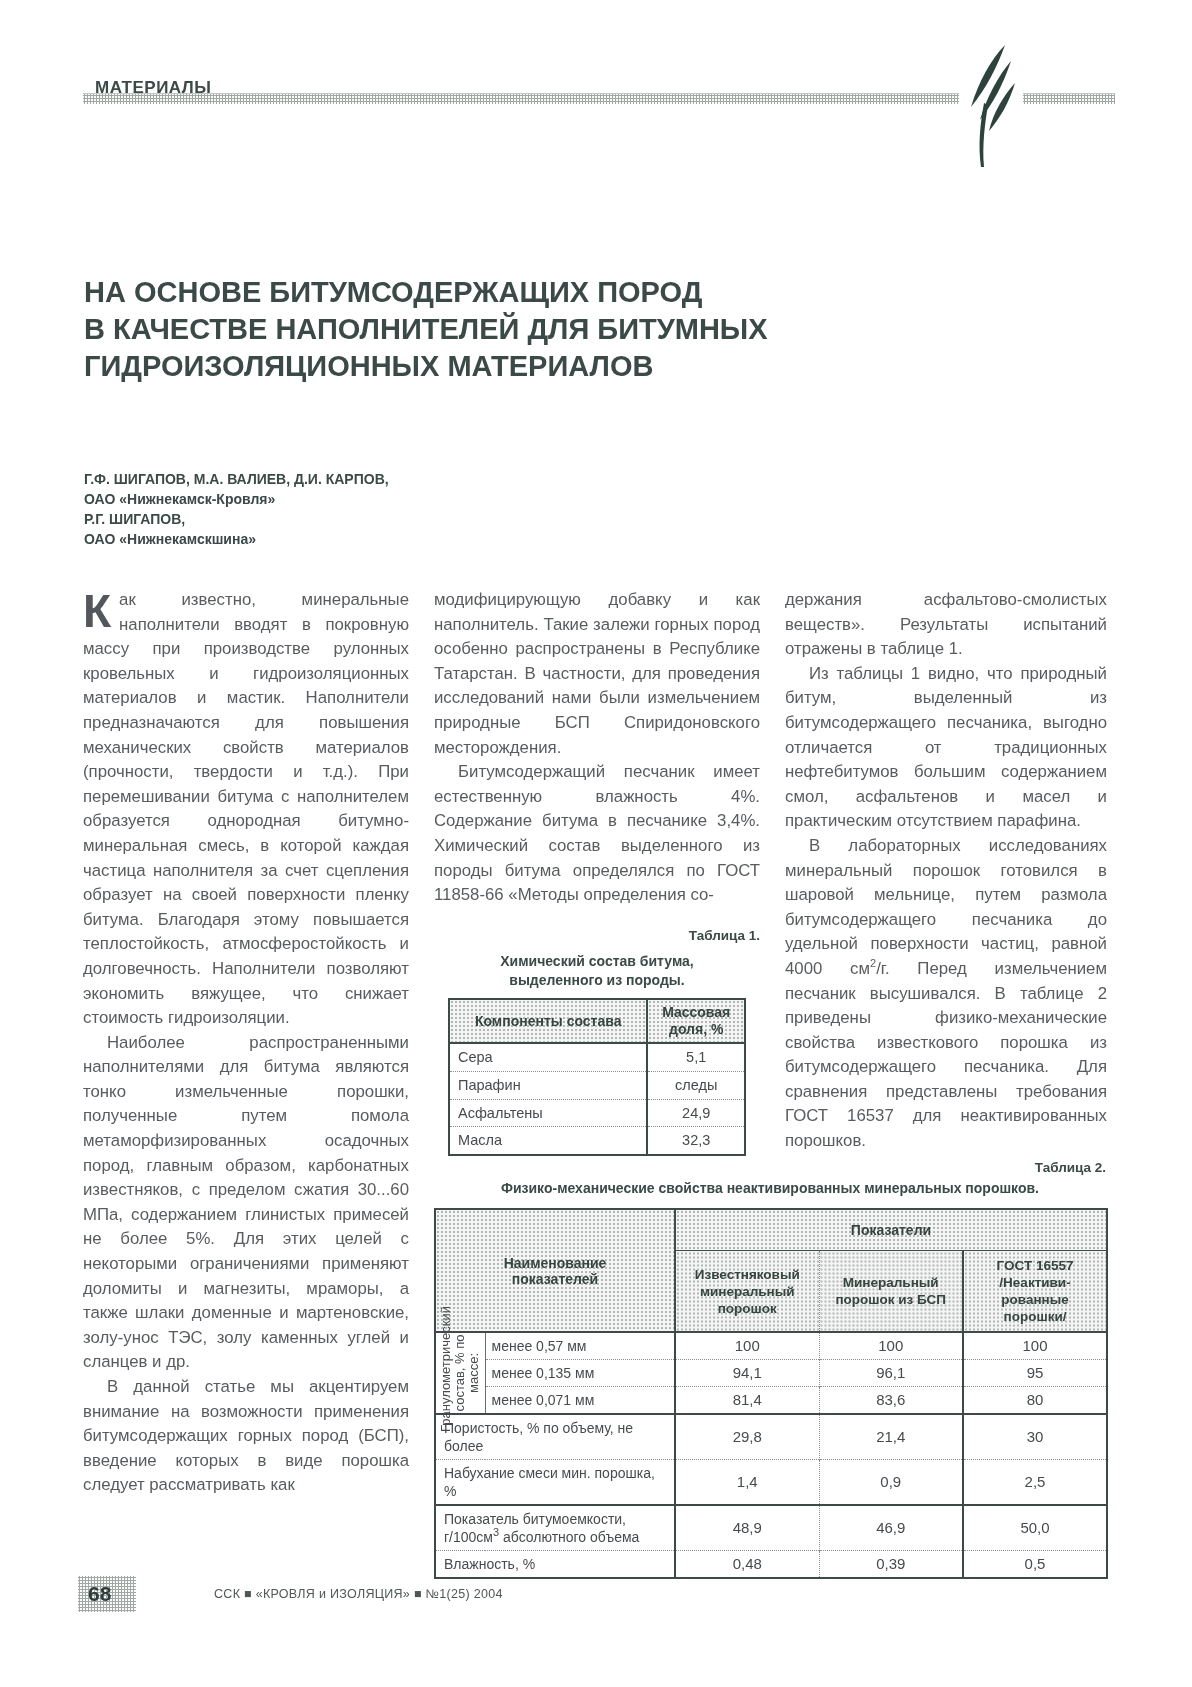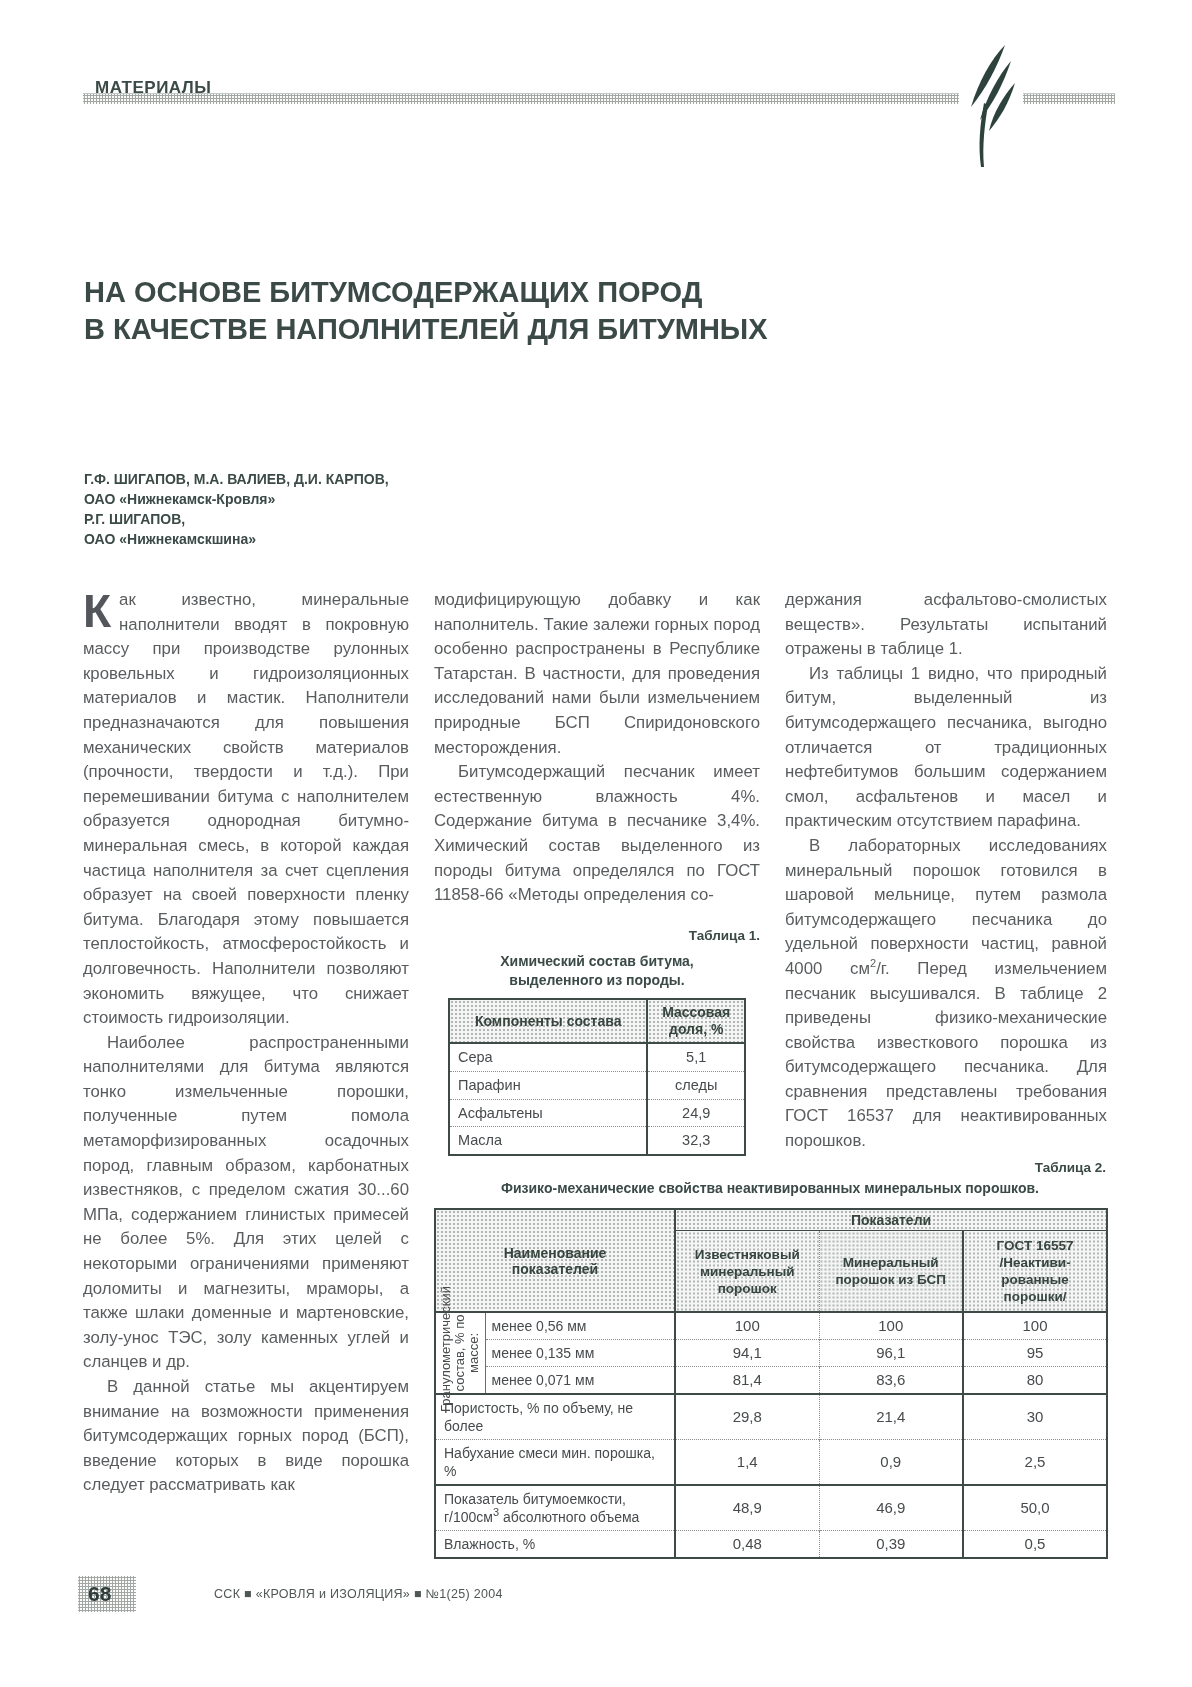--- a/index.html
+++ b/index.html
@@ -54,21 +54,21 @@
   .t1 th{border-bottom:2px solid #3e4a48;font-size:14px;line-height:17px;
          padding:4px 2px;font-weight:bold;color:#37453f;text-align:center;}
   .t1 td{padding:1px 8px;border-top:1px dotted #8a8f8d;font-size:14.5px;}
   .t1 .vd{border-left:2px solid #3e4a48;}
   .t1 td.val{text-align:center;}
 
   
   .t2block{position:absolute;left:434px;top:1160px;width:672px;}
   .t2{width:672px;margin-top:10px;border:2px solid #3e4a48;color:#474b4d;table-layout:fixed;}
   .t2 th{font-weight:bold;color:#37453f;text-align:center;}
-  .t2 .group{border-bottom:1px solid #3e4a48;font-size:14px;padding:2px;}
+  .t2 .group{border-bottom:1px solid #3e4a48;font-size:14px;padding:12px;}
   .t2 .subh{font-size:13.5px;line-height:17px;padding:6px 4px;border-bottom:2px solid #3e4a48;}
   .t2 .nameh{border-bottom:2px solid #3e4a48;font-size:14px;}
   .t2 .pre{white-space:pre-line;}
   .bl-solid{border-left:2px solid #3e4a48;}
   .bl-dot{border-left:1px dotted #8a8f8d;}
   .bl-thin{border-left:1px solid #6a706e;}
   .t2 td{padding:4px 8px;font-size:14px;line-height:18px;}
   .t2 td.val{text-align:center;font-size:15px;}
   .t2 tr.dot td{border-top:1px dotted #8a8f8d;}
   .t2 tr.solid td{border-top:2px solid #3e4a48;}
@@ -99,20 +99,21 @@
         <path d="M56 16 C48 40 38 58 25 75 C31 54 43 31 56 16 Z"></path>
         <path d="M60 38 C54 58 45 73 34 86 C38 68 49 50 60 38 Z"></path>
         <path d="M29 58 C25 80 23 100 26 122 L29 122 C27 100 30 78 33 60 Z"></path>
       </g>
     </svg>
   </div>
 
   <div class="title">
     <div>НА ОСНОВЕ БИТУМСОДЕРЖАЩИХ ПОРОД</div>
     <div>В КАЧЕСТВЕ НАПОЛНИТЕЛЕЙ ДЛЯ БИТУМНЫХ</div>
+    <div>ГИДРОИЗОЛЯЦИОННЫХ МАТЕРИАЛОВ</div>
   </div>
 
   <div class="authors">
     <div>Г.Ф. ШИГАПОВ, М.А. ВАЛИЕВ, Д.И. КАРПОВ,</div>
     <div>ОАО «Нижнекамск-Кровля»</div>
     <div>Р.Г. ШИГАПОВ,</div>
     <div>ОАО «Нижнекамскшина»</div>
   </div>
 
   <div class="col" id="col1">
@@ -200,21 +201,21 @@
 /Неактиви-
 рованные
 порошки/</th>
         </tr>
       </thead>
       <tbody>
         <tr>
           <td class="rotcell" rowspan="3">
             <div class="rot">Гранулометрический состав, % по массе:</div>
           </td>
-          <td class="sub bl-thin">менее 0,56 мм</td>
+          <td class="sub bl-thin">менее 0,57 мм</td>
           <td class="val bl-solid">100</td>
           <td class="val bl-dot">100</td>
           <td class="val bl-solid">100</td>
         </tr>
         <tr class="dot">
           <td class="sub bl-thin">менее 0,135 мм</td>
           <td class="val bl-solid">94,1</td>
           <td class="val bl-dot">96,1</td>
           <td class="val bl-solid">95</td>
         </tr>

